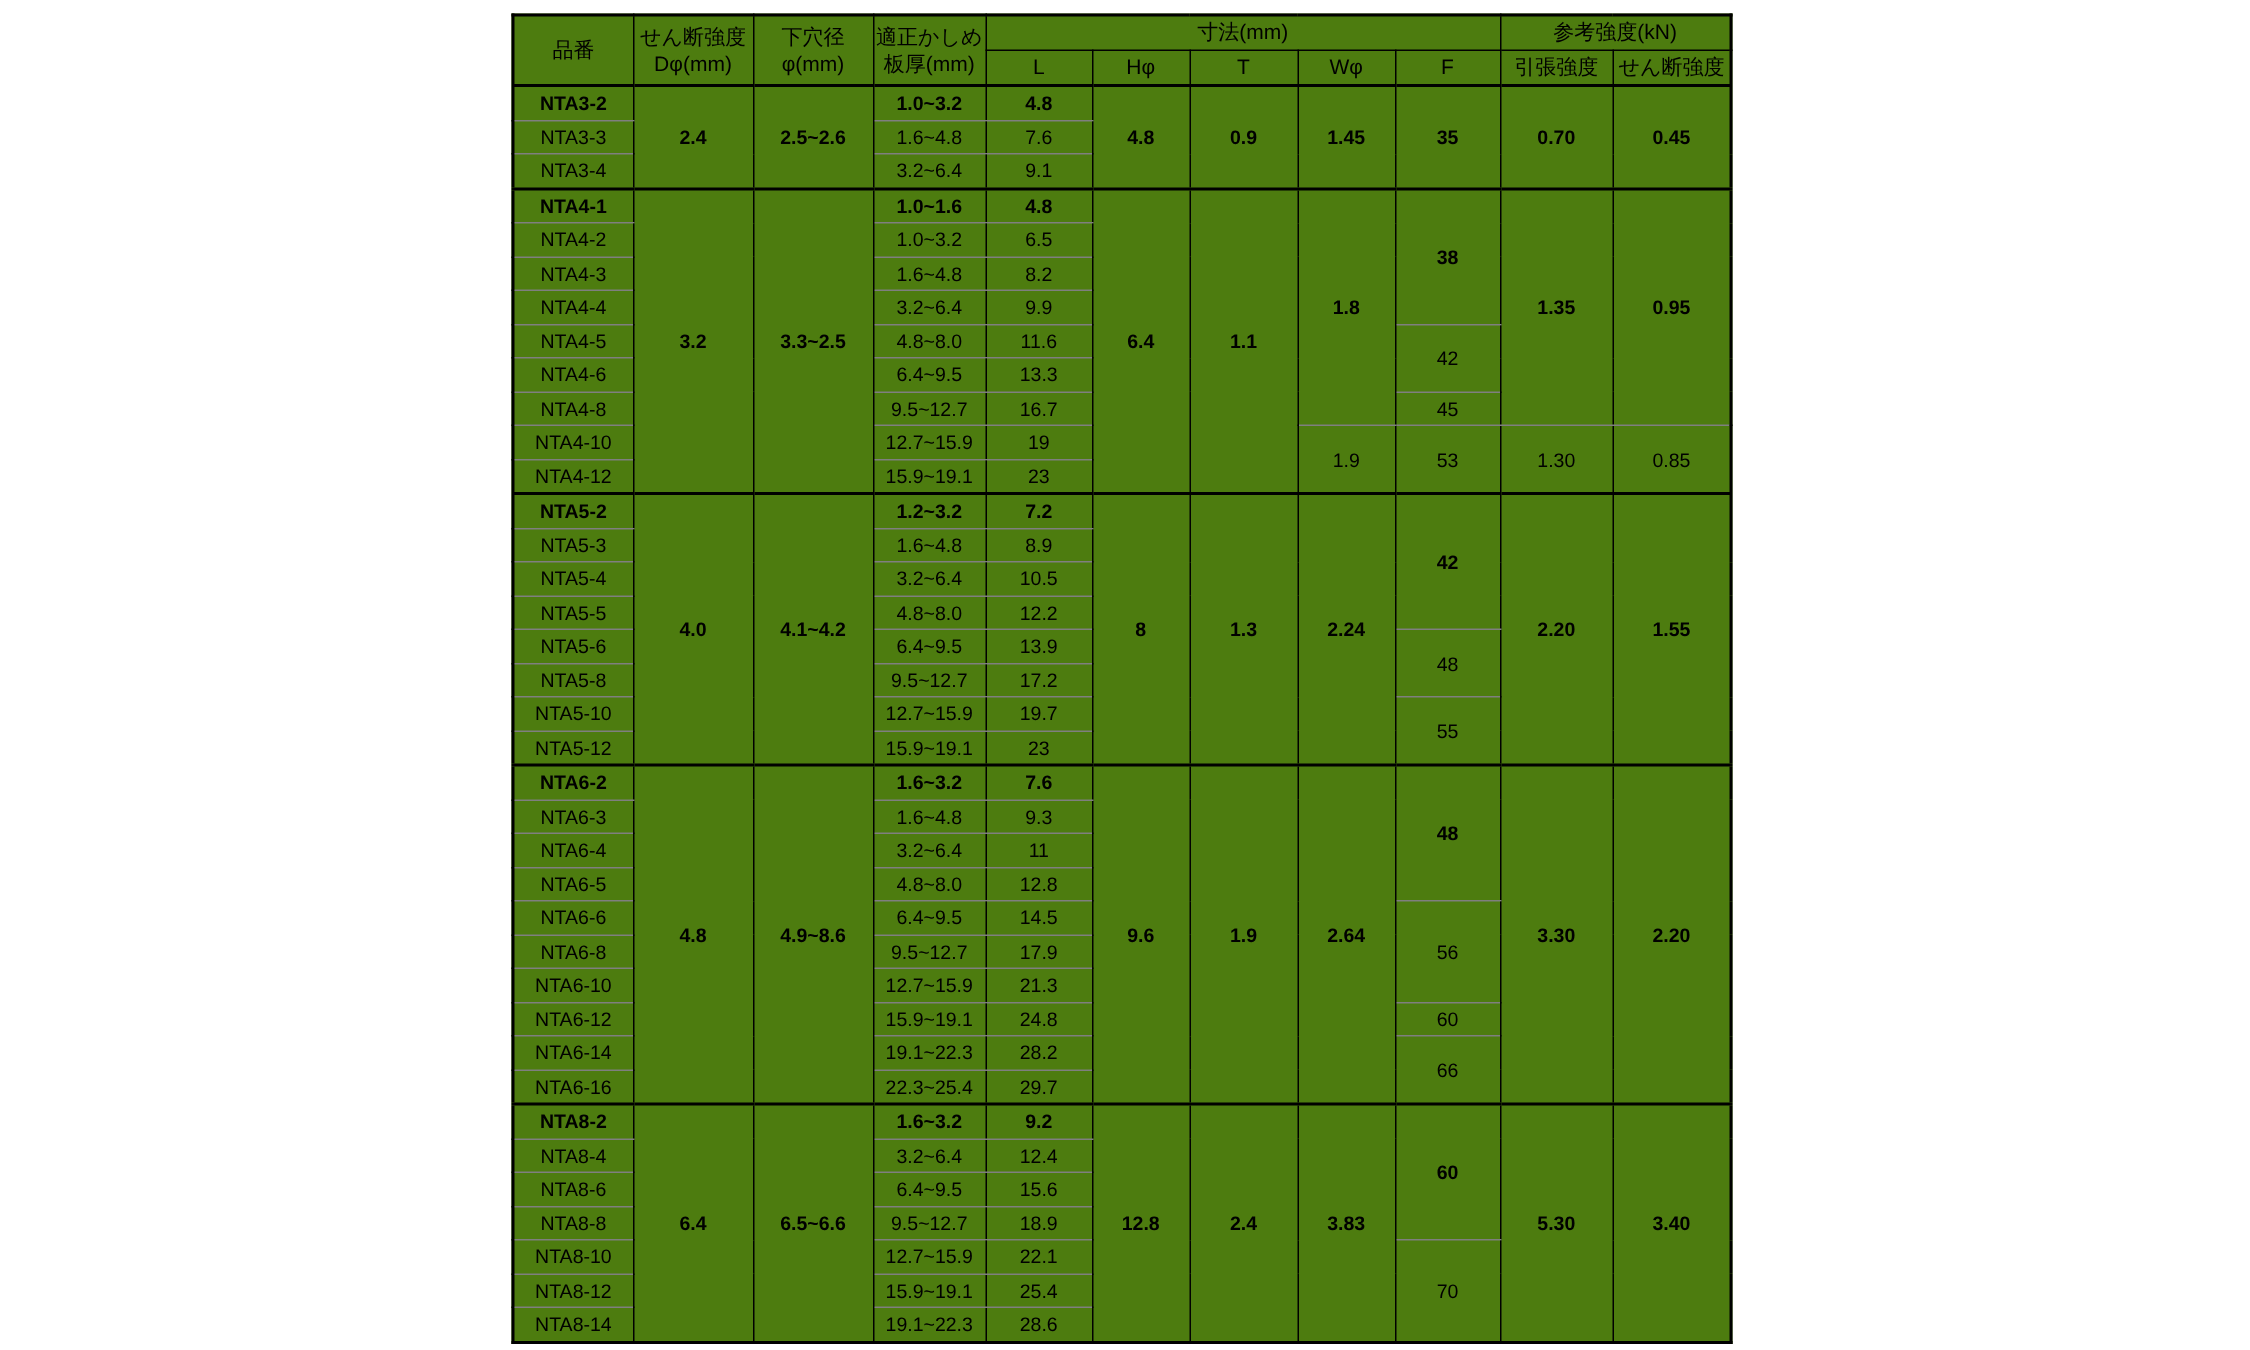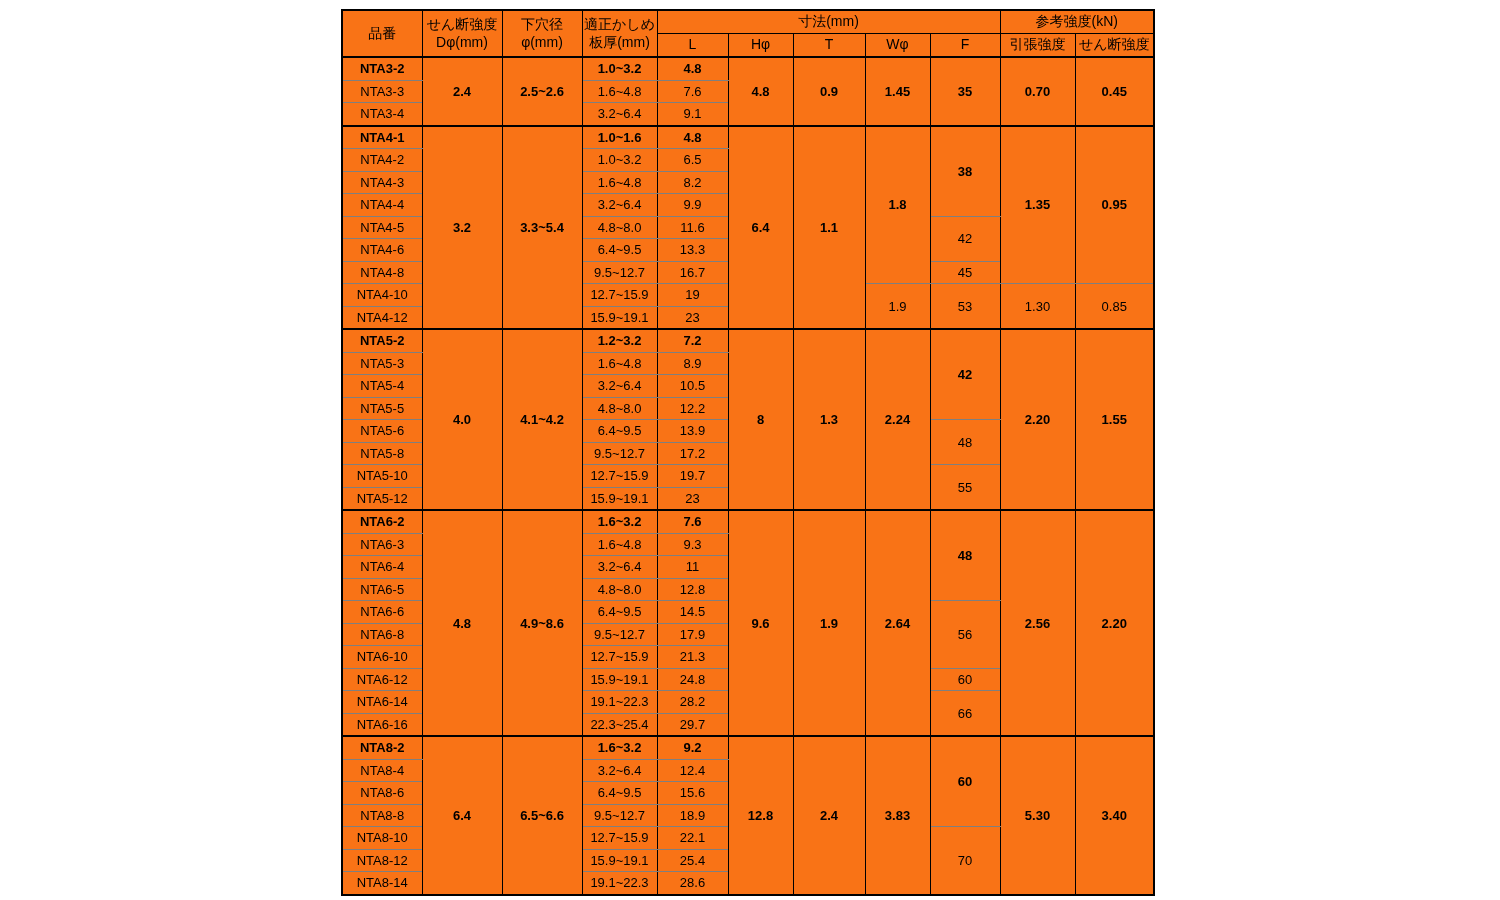--- a/index.html
+++ b/index.html
@@ -8,21 +8,21 @@
     background: #ffffff;
     font-family: "Liberation Sans", "DejaVu Sans", sans-serif;
     color: #000000;
   }
   .table-wrap { position: absolute; left: 341px; top: 9px; }
   table.spec {
     border-collapse: collapse;
     table-layout: fixed;
     width: 812px;
     border: 2px solid #000000;
-    background: #f97316;
+    background: #4d7c0f;
   }
   table.spec th {
     border: 1px solid #000000;
     font-weight: normal;
     font-size: 14px;
     text-align: center;
     vertical-align: middle;
     height: 22px;
     padding: 0;
     line-height: 1.25;
@@ -113,21 +113,21 @@
           <td>7.6</td>
         </tr>
         <tr>
           <td>NTA3-4</td>
           <td>3.2~6.4</td>
           <td>9.1</td>
         </tr>
         <tr class="gs">
           <td>NTA4-1</td>
           <td rowspan="9">3.2</td>
-          <td rowspan="9">3.3~5.4</td>
+          <td rowspan="9">3.3~2.5</td>
           <td>1.0~1.6</td>
           <td>4.8</td>
           <td rowspan="9">6.4</td>
           <td rowspan="9">1.1</td>
           <td rowspan="7">1.8</td>
           <td rowspan="4">38</td>
           <td rowspan="7">1.35</td>
           <td rowspan="7">0.95</td>
         </tr>
         <tr>
@@ -229,21 +229,21 @@
         <tr class="gs">
           <td>NTA6-2</td>
           <td rowspan="10">4.8</td>
           <td rowspan="10">4.9~8.6</td>
           <td>1.6~3.2</td>
           <td>7.6</td>
           <td rowspan="10">9.6</td>
           <td rowspan="10">1.9</td>
           <td rowspan="10">2.64</td>
           <td rowspan="4">48</td>
-          <td rowspan="10">2.56</td>
+          <td rowspan="10">3.30</td>
           <td rowspan="10">2.20</td>
         </tr>
         <tr>
           <td>NTA6-3</td>
           <td>1.6~4.8</td>
           <td>9.3</td>
         </tr>
         <tr>
           <td>NTA6-4</td>
           <td>3.2~6.4</td>

